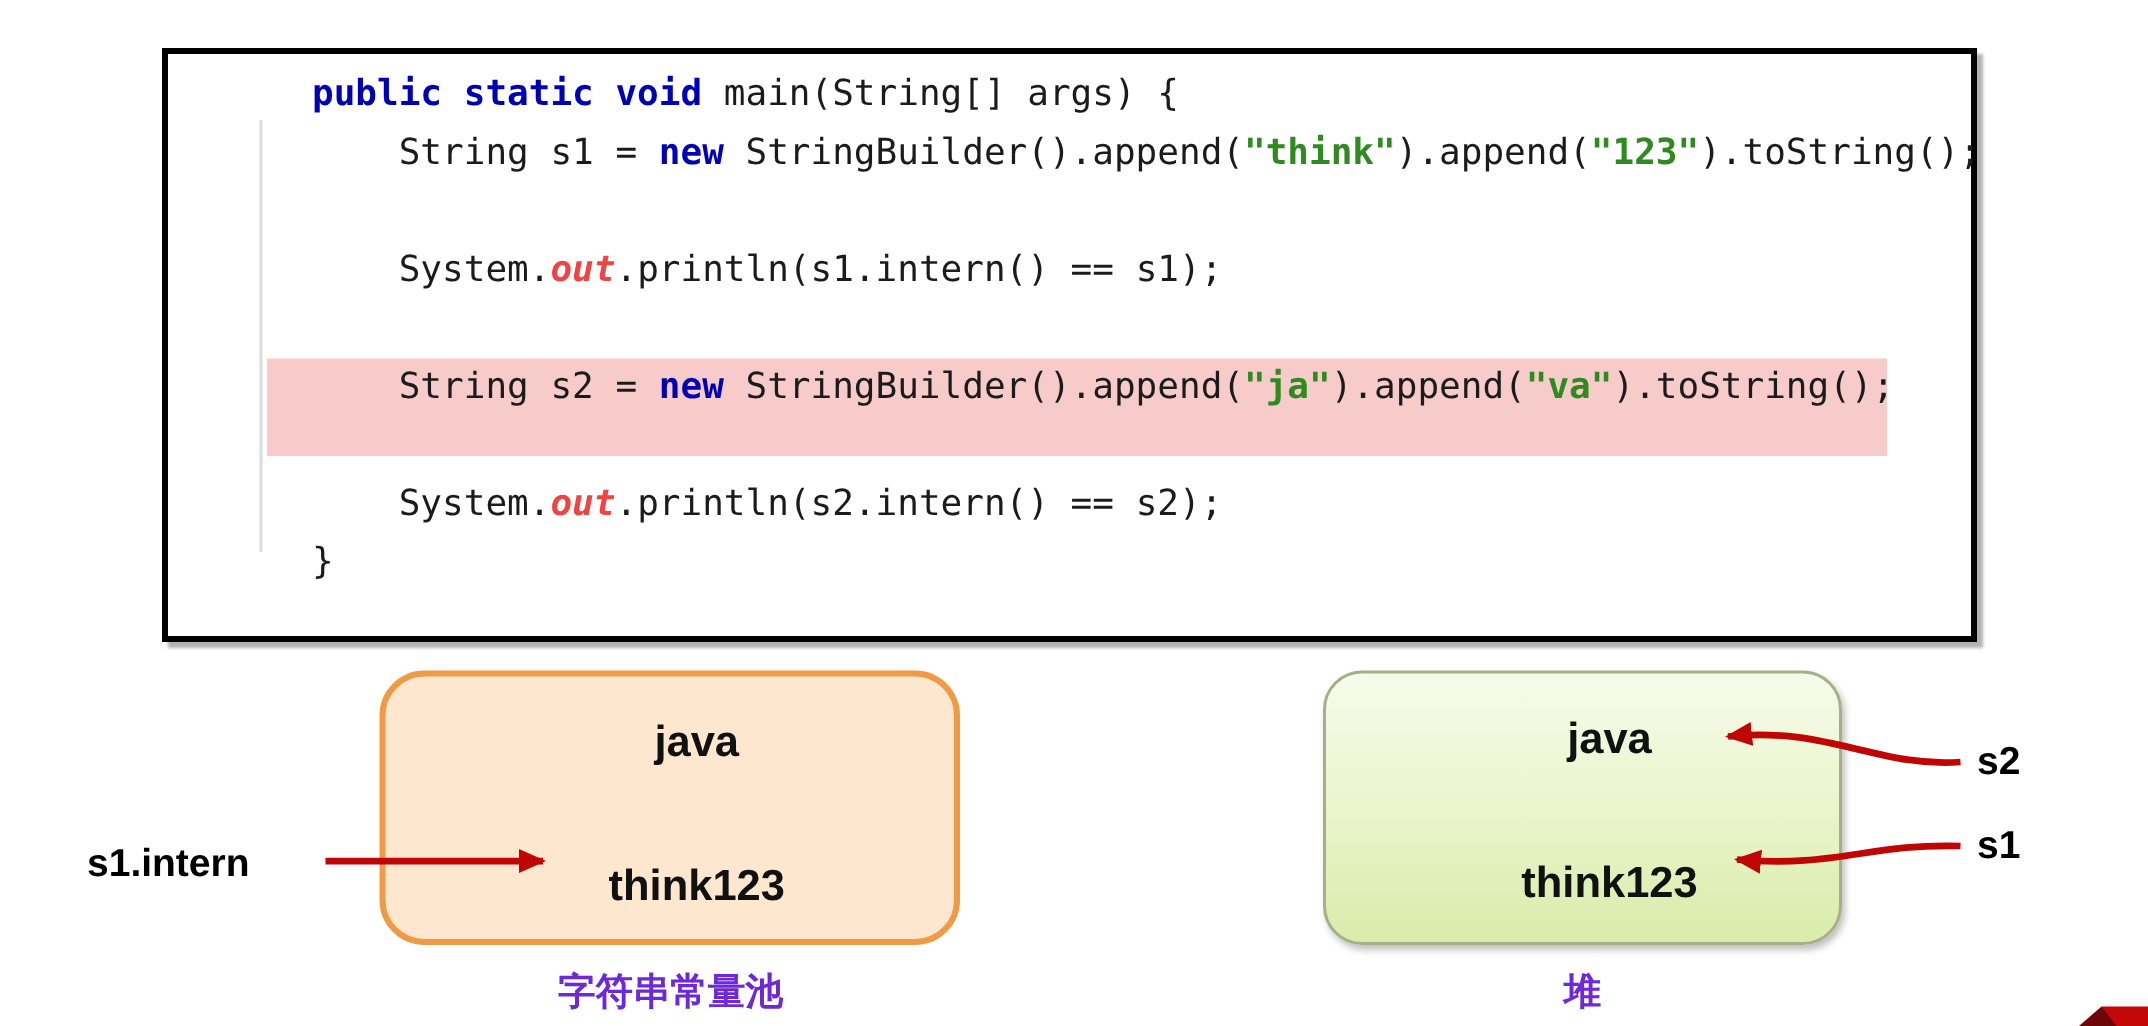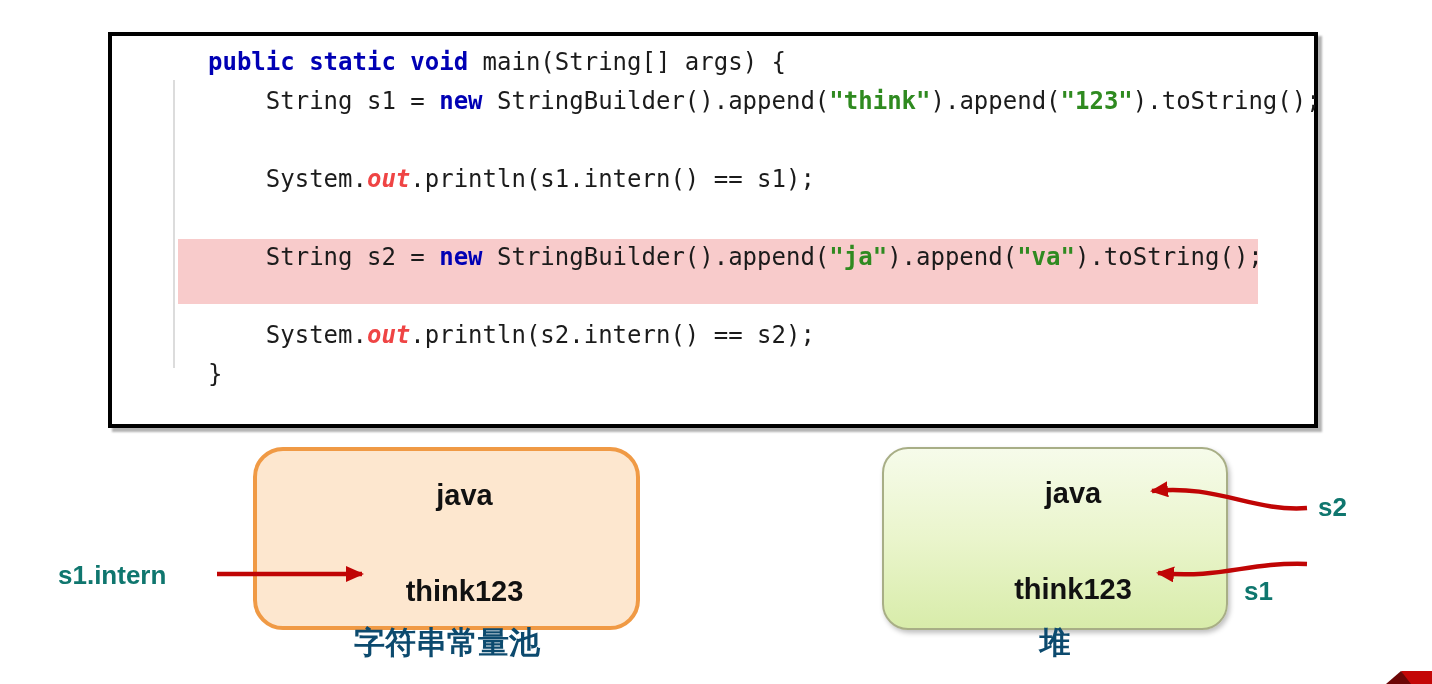--- a/index.html
+++ b/index.html
@@ -39,31 +39,31 @@
     border:2px solid #a8ae86;border-radius:26px;box-sizing:border-box;
     box-shadow:2px 3px 5px rgba(0,0,0,.25);
   }
   .mem-item{
     position:absolute;left:0;width:100%;text-align:center;
     font-weight:bold;font-size:29px;color:#111111;margin-left:18px;
   }
   .mem-item.row1{top:28px;}
   .mem-item.row2{top:124px;}
   .box-label{
-    position:absolute;width:400px;text-align:center;top:622px;
-    font-weight:bold;font-size:31px;color:#0c4a6e;
+    position:absolute;width:400px;text-align:center;top:644px;
+    font-weight:bold;font-size:25px;color:#6d28d9;
   }
   .pool-label{left:247px;}
   .heap-label{left:855px;}
   .ptr-label{
-    position:absolute;font-weight:bold;font-size:26px;color:#0f766e;height:30px;line-height:30px;
+    position:absolute;font-weight:bold;font-size:26px;color:#000000;height:30px;line-height:30px;
   }
   .ptr-s1-intern{left:58px;top:560px;width:150px;text-align:left;}
   .ptr-s2{left:1318px;top:492px;}
-  .ptr-s1{left:1244px;top:548px;margin-top:28px;}
+  .ptr-s1{left:1318px;top:548px;}
   
   .overlay{position:absolute;left:0;top:0;width:1432px;height:684px;pointer-events:none;}
 </style>
 </head>
 <body>
 
 <div class="code-box">
   <div class="indent-guide"></div>
   <div class="hl-band"></div>
   <pre class="code"><div class="code-line"><span class="kw">public static void </span><span>main(String[] args) {</span></div><div class="code-line"><span>    String s1 = </span><span class="kw">new </span><span>StringBuilder().append(</span><span class="str">"think"</span><span>).append(</span><span class="str">"123"</span><span>).toString();</span></div><div class="code-line">&nbsp;</div><div class="code-line"><span>    System.</span><span class="field">out</span><span>.println(s1.intern() == s1);</span></div><div class="code-line">&nbsp;</div><div class="code-line"><span>    String s2 = </span><span class="kw">new </span><span>StringBuilder().append(</span><span class="str">"ja"</span><span>).append(</span><span class="str">"va"</span><span>).toString();</span></div><div class="code-line">&nbsp;</div><div class="code-line"><span>    System.</span><span class="field">out</span><span>.println(s2.intern() == s2);</span></div><div class="code-line"><span>}</span></div></pre>

